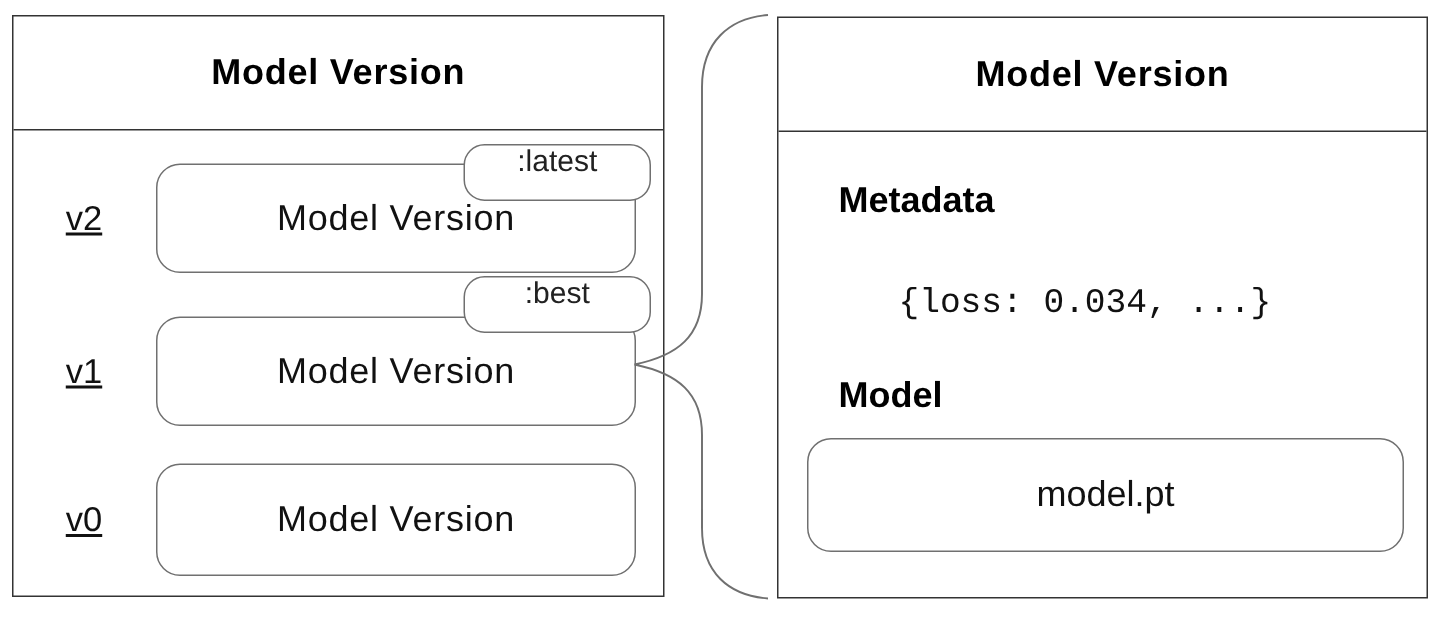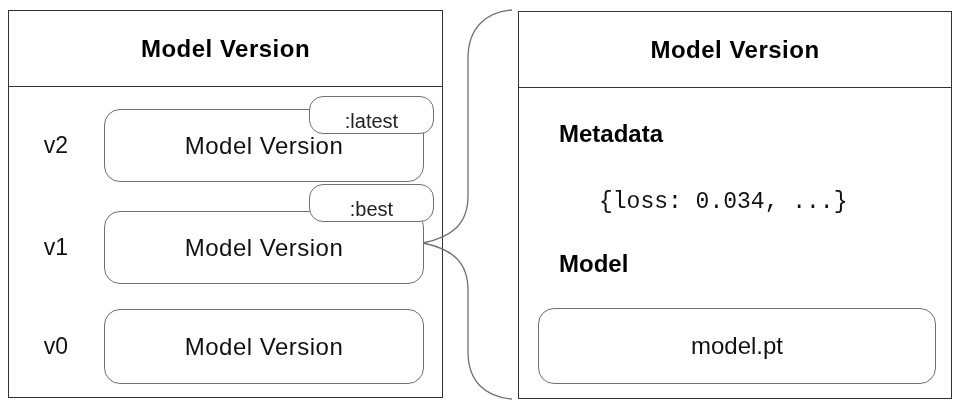--- a/index.html
+++ b/index.html
@@ -31,21 +31,21 @@
     margin: 0;
     font-size: 24px;
     font-weight: bold;
     color: #000000;
     letter-spacing: 0.5px;
   }
   .vlabel {
     position: absolute;
     left: 22px; width: 50px;
     display: flex; align-items: center; justify-content: center;
-    font-size: 23px; color: #111111;
+    font-size: 23px; color: #111111; text-decoration: underline;
   }
   .vbox {
     position: absolute;
     left: 95px; width: 320px; height: 73px;
     border: 1px solid #707070;
     border-radius: 16px;
     background: #ffffff;
     box-sizing: border-box;
     display: flex; align-items: center; justify-content: center;
     font-size: 24px; color: #111111;
@@ -55,21 +55,21 @@
   .row-v1 .vbox, .row-v1 .vlabel { top: 200px; }
   .row-v0 .vbox, .row-v0 .vlabel { top: 298px; height: 75px; }
   .vlabel { height: 73px; }
   .alias-badge {
     position: absolute;
     left: 300px; width: 125px; height: 38px;
     border: 1px solid #707070;
     border-radius: 14px;
     background: #ffffff;
     box-sizing: border-box;
-    display: flex; align-items: flex-end; justify-content: center;
+    display: flex; align-items: flex-start; justify-content: center;
     font-size: 20px; color: #222222;
   }
   .row-v2 .alias-badge { top: 85px; }
   .row-v1 .alias-badge { top: 173px; }
   .brace-svg {
     position: absolute;
     left: 0; top: 0;
     width: 960px; height: 411px;
     pointer-events: none;
   }
@@ -85,21 +85,21 @@
   .mono-value {
     position: absolute;
     left: 80px; top: 177px;
     font-family: "Liberation Mono", "DejaVu Sans Mono", monospace;
     font-size: 23px;
     color: #111111;
     white-space: pre;
   }
   .file-box {
     position: absolute;
-    left: 19px; top: 296px;
+    left: 19px; top: 280px;
     width: 398px; height: 76px;
     border: 1px solid #707070;
     border-radius: 16px;
     background: #ffffff;
     box-sizing: border-box;
     display: flex; align-items: center; justify-content: center;
     font-size: 24px; color: #111111;
   }
 </style>
 </head>

